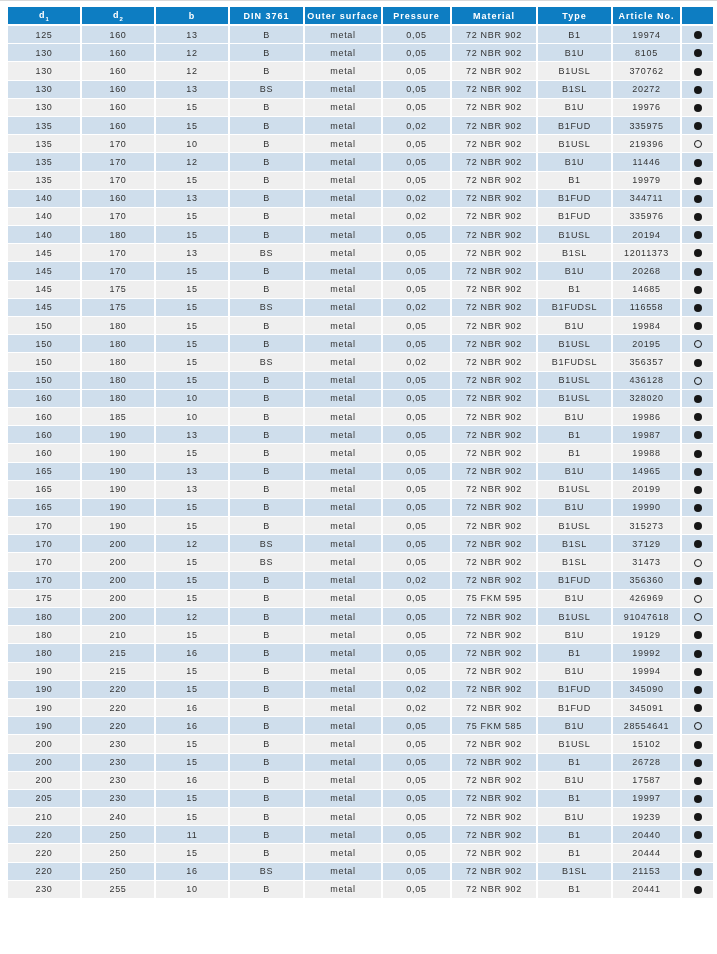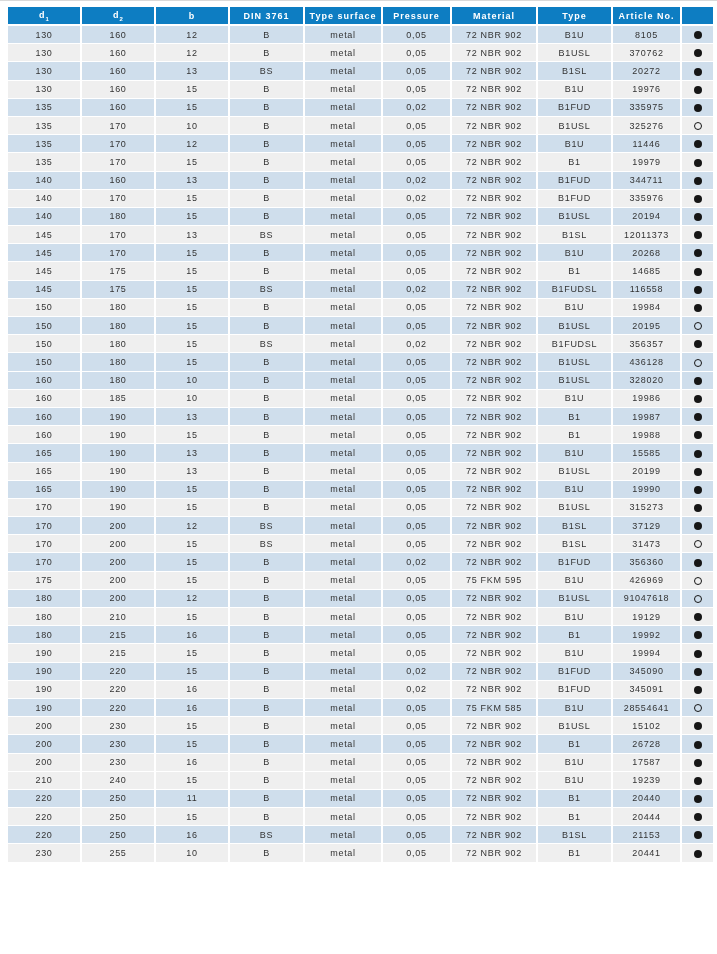--- a/index.html
+++ b/index.html
@@ -85,30 +85,42 @@
         <col style="width:75px">
         <col style="width:69px">
       <col style="width:31px">
     </colgroup>
     <thead>
       <tr id="header-row">
           <th>d<sub>1</sub></th>
           <th>d<sub>2</sub></th>
           <th>b</th>
           <th>DIN 3761</th>
-          <th>Type surface</th>
+          <th>Outer surface</th>
           <th>Pressure</th>
           <th>Material</th>
           <th>Type</th>
           <th>Article No.</th>
           <th></th>
         </tr>
     </thead>
     <tbody id="table-body">
         <tr class="row-blue">
+          <td>125</td>
+          <td>160</td>
+          <td>13</td>
+          <td>B</td>
+          <td>metal</td>
+          <td>0,05</td>
+          <td>72 NBR 902</td>
+          <td>B1</td>
+          <td>19974</td>
+          <td><span class="dot dot-filled"></span></td>
+        </tr>
+        <tr class="row-blue">
           <td>130</td>
           <td>160</td>
           <td>12</td>
           <td>B</td>
           <td>metal</td>
           <td>0,05</td>
           <td>72 NBR 902</td>
           <td>B1U</td>
           <td>8105</td>
           <td><span class="dot dot-filled"></span></td>
@@ -163,21 +175,21 @@
         </tr>
         <tr class="row-gray">
           <td>135</td>
           <td>170</td>
           <td>10</td>
           <td>B</td>
           <td>metal</td>
           <td>0,05</td>
           <td>72 NBR 902</td>
           <td>B1USL</td>
-          <td>325276</td>
+          <td>219396</td>
           <td><span class="dot dot-open"></span></td>
         </tr>
         <tr class="row-blue">
           <td>135</td>
           <td>170</td>
           <td>12</td>
           <td>B</td>
           <td>metal</td>
           <td>0,05</td>
           <td>72 NBR 902</td>
@@ -379,21 +391,21 @@
         </tr>
         <tr class="row-blue">
           <td>165</td>
           <td>190</td>
           <td>13</td>
           <td>B</td>
           <td>metal</td>
           <td>0,05</td>
           <td>72 NBR 902</td>
           <td>B1U</td>
-          <td>15585</td>
+          <td>14965</td>
           <td><span class="dot dot-filled"></span></td>
         </tr>
         <tr class="row-gray">
           <td>165</td>
           <td>190</td>
           <td>13</td>
           <td>B</td>
           <td>metal</td>
           <td>0,05</td>
           <td>72 NBR 902</td>
@@ -584,20 +596,32 @@
         <tr class="row-gray">
           <td>200</td>
           <td>230</td>
           <td>16</td>
           <td>B</td>
           <td>metal</td>
           <td>0,05</td>
           <td>72 NBR 902</td>
           <td>B1U</td>
           <td>17587</td>
+          <td><span class="dot dot-filled"></span></td>
+        </tr>
+        <tr class="row-blue">
+          <td>205</td>
+          <td>230</td>
+          <td>15</td>
+          <td>B</td>
+          <td>metal</td>
+          <td>0,05</td>
+          <td>72 NBR 902</td>
+          <td>B1</td>
+          <td>19997</td>
           <td><span class="dot dot-filled"></span></td>
         </tr>
         <tr class="row-gray">
           <td>210</td>
           <td>240</td>
           <td>15</td>
           <td>B</td>
           <td>metal</td>
           <td>0,05</td>
           <td>72 NBR 902</td>

